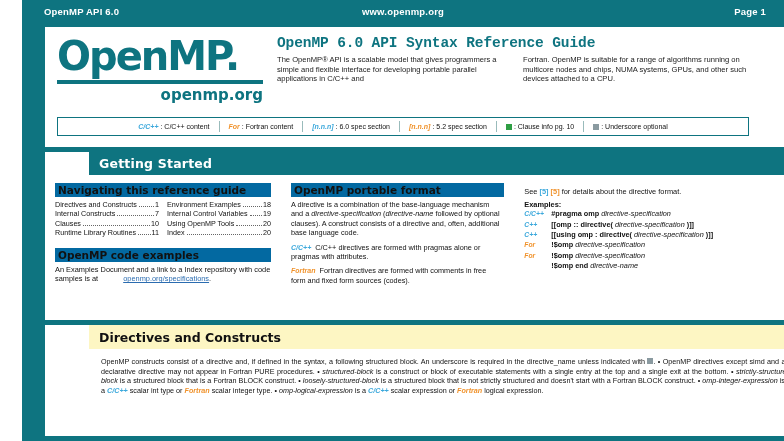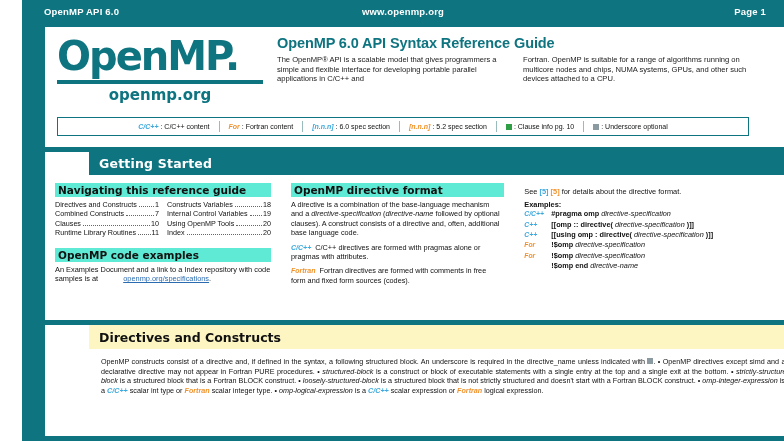--- a/index.html
+++ b/index.html
@@ -34,26 +34,26 @@
   
   .card-head{left:23px;top:5px;width:716px;height:120px;}
   .logo-wrap{position:absolute;left:12px;top:6px;width:208px;height:78px;}
   .logo-text{
     font-family:"DejaVu Sans", sans-serif;
     font-weight:bold;font-size:40px;letter-spacing:-2px;
     color:#0e7480;line-height:46px;white-space:nowrap;
   }
   .logo-rule{height:4px;background:#0e7480;margin-top:1px;width:206px;}
   .logo-sub{
-    text-align:center;font-family:"DejaVu Sans", sans-serif;
+    text-align:right;font-family:"DejaVu Sans", sans-serif;
     font-weight:bold;font-size:15px;color:#0e7480;margin-top:2px;width:206px;
   }
   .head-title{
     position:absolute;left:232px;top:8px;width:470px;
-    font-family:Liberation Sans, sans-serif;
+    font-family:Liberation Mono, monospace;
     font-size:14.5px;font-weight:bold;color:#0e7480;letter-spacing:-.1px;
   }
   .head-cols{position:absolute;left:232px;top:28px;width:478px;display:flex;gap:14px;}
   .head-col{width:232px;font-size:7.6px;line-height:9.6px;color:#1a1a1a;}
 
   
   .legend{
     position:absolute;left:12px;top:90px;width:690px;height:17px;
     border:1.2px solid #0e7480;background:#fff;
     display:flex;align-items:center;justify-content:center;gap:0px;
@@ -74,21 +74,21 @@
     background:#0e7480;color:#ffffff;height:23px;display:flex;align-items:center;
     padding-left:10px;font-family:"DejaVu Sans", sans-serif;
     font-size:12.5px;font-weight:bold;letter-spacing:.2px;
   }
   .gs-cols{position:absolute;left:0;top:23px;width:716px;display:flex;}
   .gs-col{padding:8px 10px 0 10px;}
   .gs-col.c1{width:218px;}
   .gs-col.c2{width:222px;border:0;}
   .gs-col.c3{width:236px;}
   .sub-h{
-    background:#5eead4;font-family:"DejaVu Sans", sans-serif;
+    background:#0369a1;font-family:"DejaVu Sans", sans-serif;
     font-weight:bold;font-size:10.5px;color:#111;padding:1px 3px;margin-bottom:3px;
   }
   .toc{display:flex;gap:8px;font-size:7.2px;color:#111;line-height:9.4px;}
   .toc ul{list-style:none;margin:0;padding:0;width:104px;}
   .toc li{display:flex;align-items:baseline;white-space:nowrap;}
   .toc .t{overflow:hidden;}
   .toc .dots{flex:1;border-bottom:1px dotted #666;margin:0 1px 2px 2px;min-width:4px;}
   .toc .pg{font-variant-numeric:tabular-nums;}
   .body-sm{font-size:7.4px;line-height:9.6px;color:#111;}
   .lnk{color:#2b6cb0;text-decoration:underline;margin-left:23px;}
@@ -180,38 +180,38 @@
         <div class="gs-col c1">
           <div class="sub-h">Navigating this reference guide</div>
           <div class="toc">
             <ul>
               <li>
                   <span class="t">Directives and Constructs</span>
                   <span class="dots"></span>
                   <span class="pg">1</span>
                 </li>
               <li>
-                  <span class="t">Combined Constructs</span>
+                  <span class="t">Internal Constructs</span>
                   <span class="dots"></span>
                   <span class="pg">7</span>
                 </li>
               <li>
                   <span class="t">Clauses</span>
                   <span class="dots"></span>
                   <span class="pg">10</span>
                 </li>
               <li>
                   <span class="t">Runtime Library Routines</span>
                   <span class="dots"></span>
                   <span class="pg">11</span>
                 </li>
             </ul>
             <ul>
               <li>
-                  <span class="t">Constructs Variables</span>
+                  <span class="t">Environment Examples</span>
                   <span class="dots"></span>
                   <span class="pg">18</span>
                 </li>
               <li>
                   <span class="t">Internal Control Variables</span>
                   <span class="dots"></span>
                   <span class="pg">19</span>
                 </li>
               <li>
                   <span class="t">Using OpenMP Tools</span>
@@ -225,21 +225,21 @@
                 </li>
             </ul>
           </div>
 
           <div style="height:10px"></div>
           <div class="sub-h">OpenMP code examples</div>
           <div class="body-sm"><span>An Examples Document and a link to a Index repository with code samples is at </span><a class="lnk" href="#">openmp.org/specifications</a><span>.</span></div>
         </div>
 
         <div class="gs-col c2">
-          <div class="sub-h">OpenMP directive format</div>
+          <div class="sub-h">OpenMP portable format</div>
           <p class="df-p"><span>A directive is a combination of the base-language mechanism and a </span><span class="ital">directive-specification</span><span> (</span><span class="ital">directive-name</span><span> followed by optional clauses). A construct consists of a directive and, often, additional base language code.</span></p>
           <p class="df-p"><span class="tag ccpp">C/C++</span>&nbsp; <span>C/C++ directives are formed with pragmas alone or pragmas with attributes.</span></p>
           <p class="df-p"><span class="tag fortran">Fortran</span>&nbsp; <span>Fortran directives are formed with comments in free form and fixed form sources (codes).</span></p>
         </div>
 
         <div class="gs-col c3">
           <div style="height:4px"></div>
           <div class="body-sm"><span>See </span><span class="spec60">[5]</span> <span class="spec52">[5]</span><span> for details about the directive format.</span></div>
           <div class="body-sm" style="font-weight:bold;margin-top:3px">Examples:</div>
 

